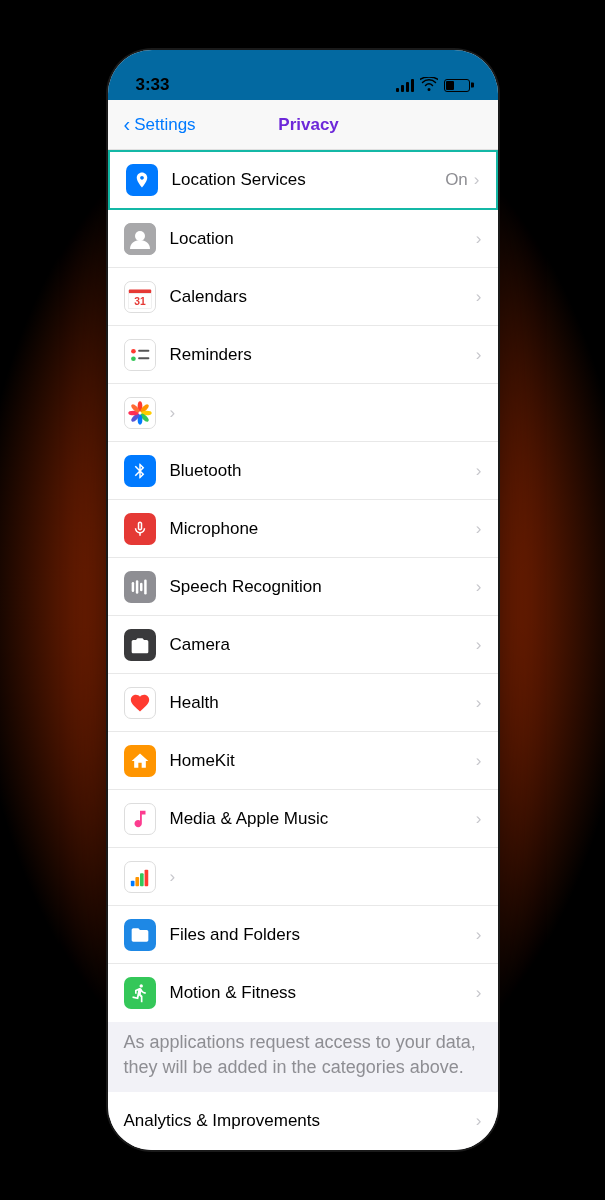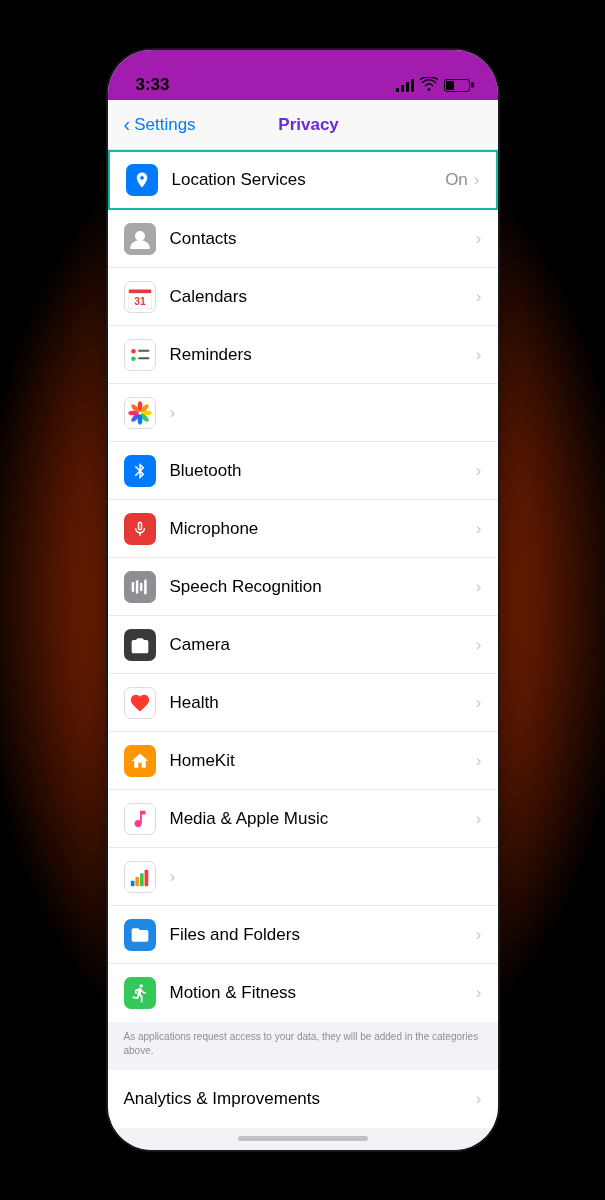--- a/index.html
+++ b/index.html
@@ -33,21 +33,21 @@
       height: 1100px;
       background: #f2f2f7;
       border-radius: 44px;
       overflow: hidden;
       position: relative;
       z-index: 1;
       box-shadow: 0 0 0 2px #1a1a1a, 0 0 40px rgba(0,0,0,0.8);
     }
     
     .status-bar {
-      background: #a21caf;
+      background: #0369a1;
       display: flex;
       justify-content: space-between;
       align-items: center;
       padding: 28px 28px 8px;
       height: 50px;
     }
     .status-time {
       font-size: 17px;
       font-weight: 600;
       color: #000;
@@ -188,21 +188,21 @@
     
     .icon-location { background: #007aff; color: #fff; }
     .icon-bluetooth { background: #007aff; color: #fff; }
     .icon-microphone { background: #e53935; color: #fff; }
     .icon-homekit { background: #ff9500; color: #fff; }
     .icon-files { background: #1e88e5; color: #fff; }
     .icon-fitness { background: #34c759; color: #fff; }
 
     .footer-note {
       padding: 8px 16px 12px;
-      font-size: 10px;
+      font-size: 18px;
       color: #8e8e93;
       background: #f2f2f7;
       line-height: 1.4;
     }
     .analytics-row {
       background: #fff;
       display: flex;
       align-items: center;
       padding: 11px 16px;
       height: 58px;
@@ -276,21 +276,21 @@
       <div class="section-group">
 
         <div class="row-item">
           <div class="row-icon" style="background:#a8a8aa; border-radius:7px; overflow:hidden;">
             <svg width="32" height="32" viewBox="0 0 32 32">
               <rect width="32" height="32" fill="#a8a8aa" rx="7"></rect>
               <circle cx="16" cy="13" r="5" fill="#fff"></circle>
               <path d="M6 26c0-5.5 4.5-9 10-9s10 3.5 10 9" fill="#fff"></path>
             </svg>
           </div>
-          <span class="row-label">Contacts</span>
+          <span class="row-label">Location</span>
           <span class="row-chevron">›</span>
         </div>
 
         <div class="row-item">
           <div class="row-icon" style="background:#fff; border:1px solid #ddd; border-radius:7px; overflow:hidden; padding:0;">
             <svg width="32" height="32" viewBox="0 0 32 32">
               <rect width="32" height="32" fill="white" rx="7"></rect>
               <rect x="4" y="8" width="24" height="4" fill="#e53935" rx="1"></rect>
               <rect x="4" y="12" width="24" height="16" fill="white" stroke="#e0e0e0" stroke-width="0.5"></rect>
               <text x="16" y="24" text-anchor="middle" font-size="11" font-weight="bold" fill="#e53935">31</text>

